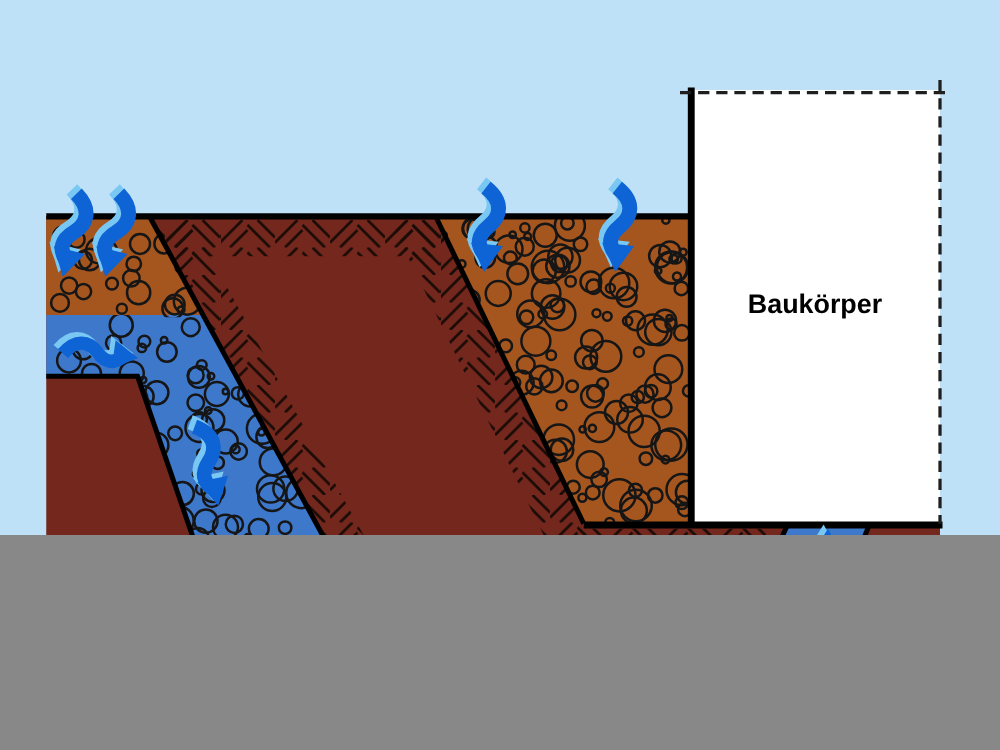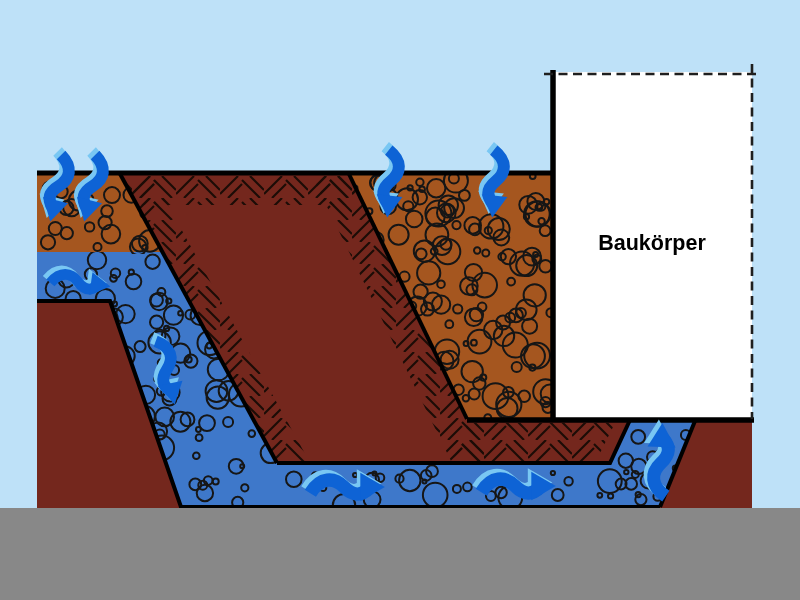--- a/index.html
+++ b/index.html
@@ -1,17 +1,17 @@
 <!DOCTYPE html>
 <html style="--sky: #BEE1F8; --soil: #74271D; --gravel: #A5561F; --water: #3E78CA; --arrow: #0E63D5; --arrow_highlight: #79C7F3; --outline: #000000; --dash: #1F1F1F; --building_fill: #FFFFFF; --label_color: #000000;"><head>
 <meta charset="utf-8">
 <style>
   html,body{margin:0;padding:0;}
   body{background:#888;font-family:"Liberation Sans",sans-serif;}
-  .stage{position:relative;width:800px;height:508px;overflow:hidden;background:var(--sky,#BEE1F8);}
+  .stage{position:relative;width:800px;height:428px;overflow:hidden;background:var(--sky,#BEE1F8);}
   svg{position:absolute;left:0;top:0;display:block;}
   .sky{fill:var(--sky,#BEE1F8);}
   .soil{fill:var(--soil,#74271D);}
   .gravel{fill:var(--gravel,#A5561F);}
   .water{fill:var(--water,#3E78CA);}
   .bld{fill:var(--building_fill,#FFFFFF);}
   .blackline{stroke:var(--outline,#000);fill:none;}
   .dashline{stroke:var(--dash,#1F1F1F);fill:none;stroke-dasharray:9 5.5;}
   .lbl{fill:var(--label_color,#000);font-family:"Liberation Sans",sans-serif;
        font-weight:bold;font-size:21.5px;text-anchor:middle;}

